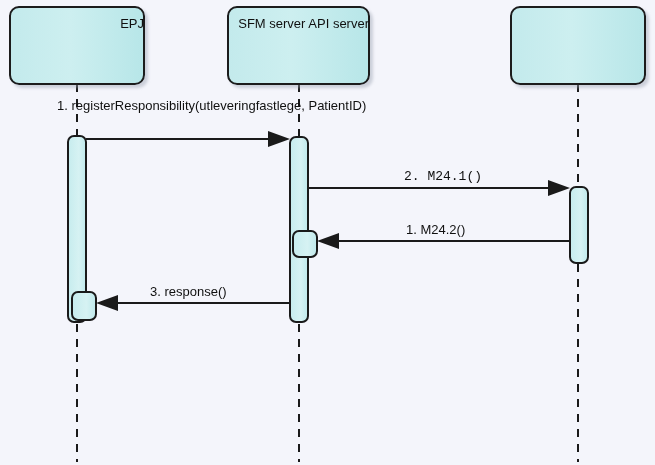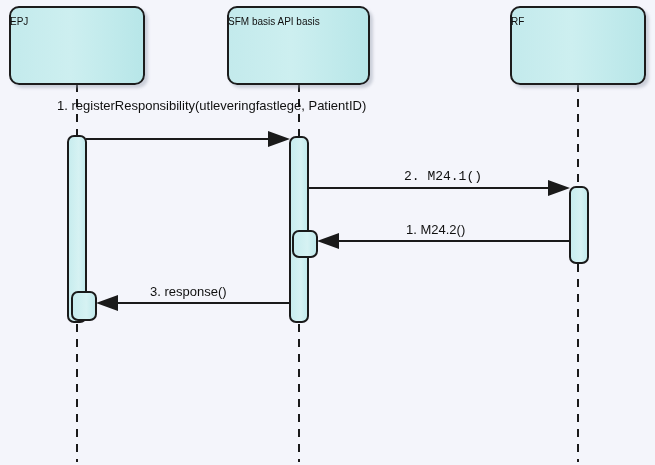--- a/index.html
+++ b/index.html
@@ -20,22 +20,22 @@
   }
   svg.canvas {
     position: absolute;
     left: 0;
     top: 0;
     width: 655px;
     height: 465px;
   }
   .lifeline-label {
     position: absolute;
-    text-align: left;
-    font-size: 10px;
+    text-align: right;
+    font-size: 13px;
     color: #101010;
     font-family: "Liberation Sans", sans-serif;
     white-space: nowrap;
     pointer-events: none;
   }
   .msg-label {
     position: absolute;
     font-size: 13px;
     color: #101010;
     font-family: "Liberation Sans", sans-serif;
@@ -104,23 +104,22 @@
 
       <g>
         <line x1="290" y1="303" x2="102" y2="303" stroke="#1a1a1a" stroke-width="2"></line>
         <polygon points="96,303 118,295 118,311" fill="#1a1a1a"></polygon>
       </g>
     </g>
   </svg>
 
   <div class="lifeline-label" style="left:10px; top:16px; width:134px;">EPJ</div>
 
-  <div class="lifeline-label" style="left:228px; top:16px; width:141px;">SFM basis API basis</div>
+  <div class="lifeline-label" style="left:228px; top:16px; width:141px;">SFM server API server</div>
 
-  <div class="lifeline-label" style="left:511px; top:16px; width:134px;">RF</div>
 
   <div class="msg-label" style="left:57px; top:98px;">1. registerResponsibility(utleveringfastlege, PatientID)</div>
 
   <div class="msg-label" style="left:404px; top:169px;font-family:Liberation Mono, monospace;">2. M24.1()</div>
 
   <div class="msg-label" style="left:406px; top:222px;">1. M24.2()</div>
 
   <div class="msg-label" style="left:150px; top:284px;">3. response()</div>
 
 </div>

